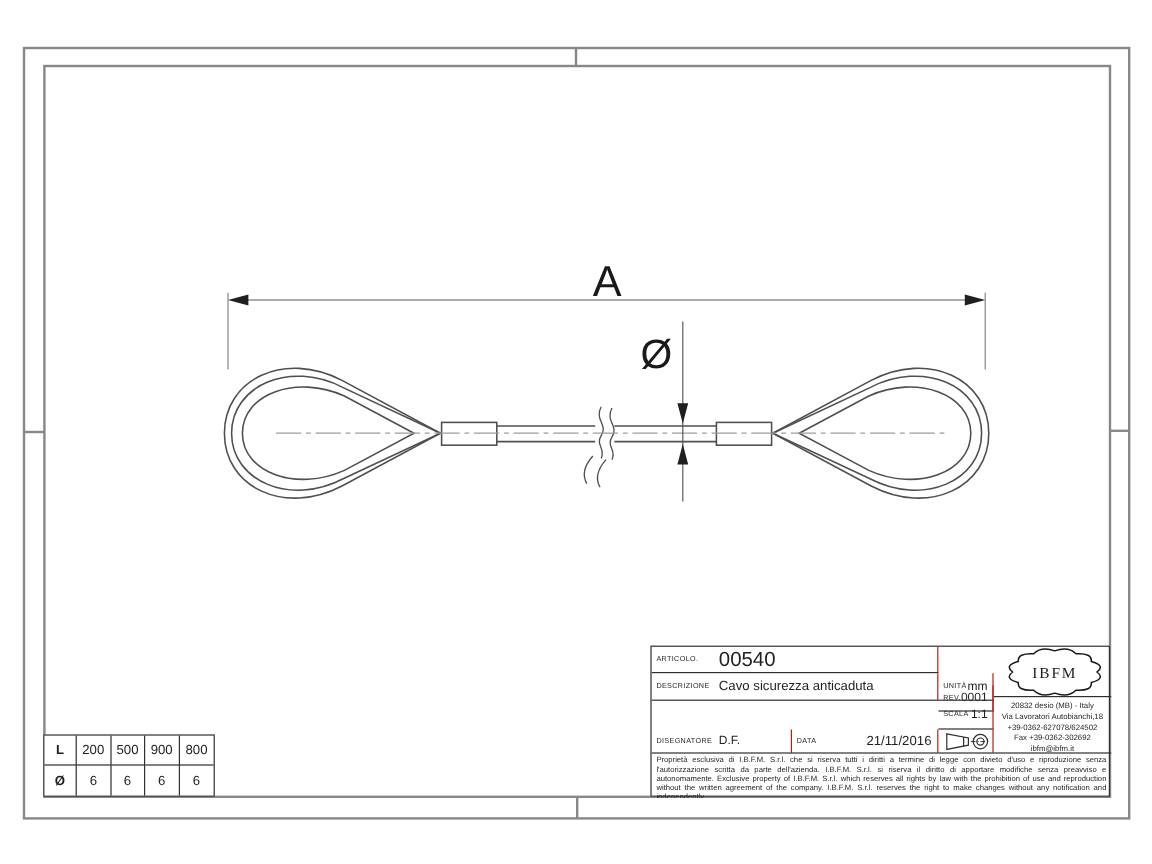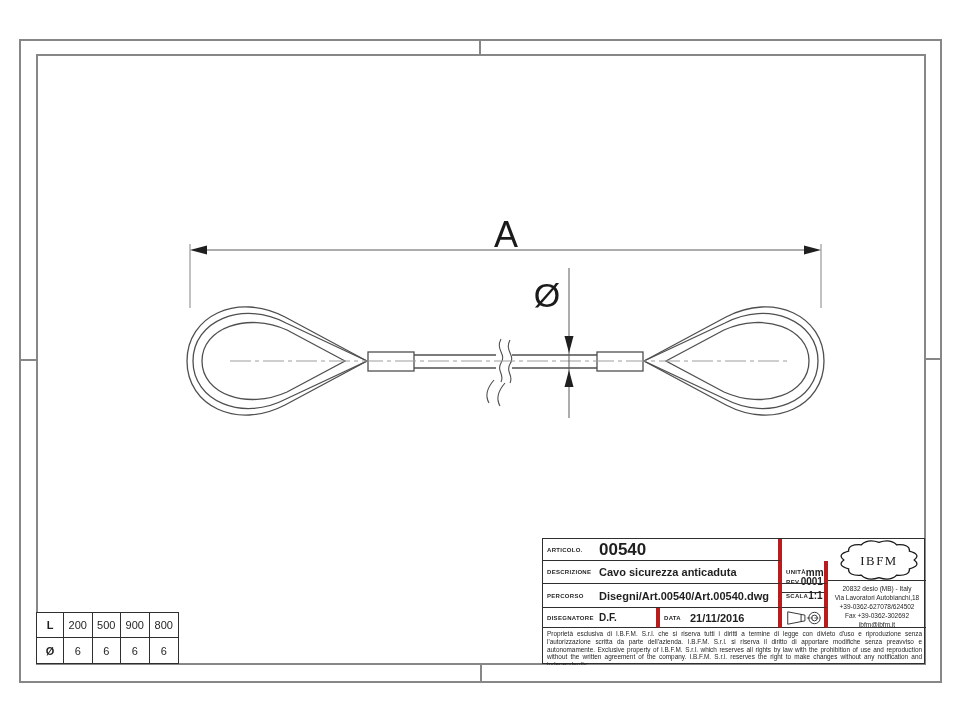--- a/index.html
+++ b/index.html
@@ -4,21 +4,21 @@
 <style>
   html,body{margin:0;padding:0;background:#fff;}
   #page{position:relative;width:960px;height:720px;background:#fff;overflow:hidden;
         font-family:"Liberation Sans",sans-serif;color:#1f1f1f;}
   svg{display:block;}
   #draw-svg{position:absolute;left:0;top:0;}
   .abs{position:absolute;box-sizing:border-box;}
   
   #titleblock{left:542px;top:538px;width:383px;height:126px;border:1px solid #2f2f2f;background:#fff;}
   .cell{position:absolute;box-sizing:border-box;display:flex;align-items:center;overflow:hidden;}
-  .br{border-right:4px solid #b91c1c;font-weight:bold;} .bb{border-bottom:1px solid #2f2f2f;}
+  .br{border-right:1px solid #b91c1c;} .bb{border-bottom:1px solid #2f2f2f;}
   .lbl{font-size:6px;letter-spacing:.3px;color:#1f1f1f;flex:none;}
   .lblw{width:52px;padding-left:4px;}
   .val-xl{font-size:17px;} .val-lg{font-size:11px;} .val-md{font-size:10px;}
   .kv{justify-content:space-between;padding:0 4px;}
   .addr{display:block;text-align:center;font-size:6.5px;line-height:9px;padding-top:3px;}
   .addr div{white-space:nowrap;}
   #disclaimer{display:block;font-size:6.4px;line-height:7.8px;text-align:justify;padding:2px 4px;}
   
   #sizetable{left:36px;top:612px;width:143px;height:52px;border:1px solid #2f2f2f;background:#fff;
              display:grid;grid-template-columns:27px 28.5px 28.5px 28.5px 28.5px;grid-template-rows:25px 25px;}
@@ -110,33 +110,29 @@
     <span class="lbl">UNITÀ</span>
     <span class="val-md">mm</span>
   </div>
   <div class="cell bb addr" style="left:285px;top:42px;width:98px;height:47px;">
     <div>20832 desio (MB) - Italy</div>
     <div>Via Lavoratori Autobianchi,18</div>
     <div>+39-0362-627078/624502</div>
     <div>Fax +39-0362-302692</div>
     <div>ibfm@ibfm.it</div>
   </div>
-  <div class="cell br bb" style="left:0;top:45px;width:239px;height:24px;">
-    <span class="lbl lblw">PERCORSO</span>
-    <span class="val-lg">Disegni/Art.00540/Art.00540.dwg</span>
-  </div>
   <div class="cell br bb kv" style="left:239px;top:45px;width:46px;height:24px;">
     <span class="lbl">SCALA</span>
     <span class="val-md">1:1</span>
   </div>
   <div class="cell br bb" style="left:0;top:69px;width:117px;height:20px;">
     <span class="lbl lblw">DISEGNATORE</span>
     <span class="val-md">D.F.</span>
   </div>
-  <div class="cell br bb" style="left:117px;top:69px;width:122px;height:20px;">
+  <div class="cell br bb" style="left:117px;top:69px;width:122px;height:20px;gap:32px;">
     <span class="lbl" style="width:26px;padding-left:4px;">DATA</span>
     <span class="val-lg">21/11/2016</span>
   </div>
   <div class="cell br bb" style="left:239px;top:69px;width:46px;height:20px;justify-content:center;">
     <svg width="44" height="18" viewBox="0 0 44 18">
       <polygon points="6,2.5 24,6 24,12 6,15.5" fill="none" stroke="#2f2f2f" stroke-width="1"></polygon>
       <line x1="20" y1="5.2" x2="20" y2="12.8" stroke="#2f2f2f" stroke-width="1"></line>
       <circle cx="34" cy="9" r="6" fill="none" stroke="#2f2f2f" stroke-width="1"></circle>
       <circle cx="34" cy="9" r="3" fill="none" stroke="#2f2f2f" stroke-width="1"></circle>
       <line x1="26" y1="9" x2="42" y2="9" stroke="#2f2f2f" stroke-width="0.8" stroke-dasharray="4 1.5 1 1.5"></line>

